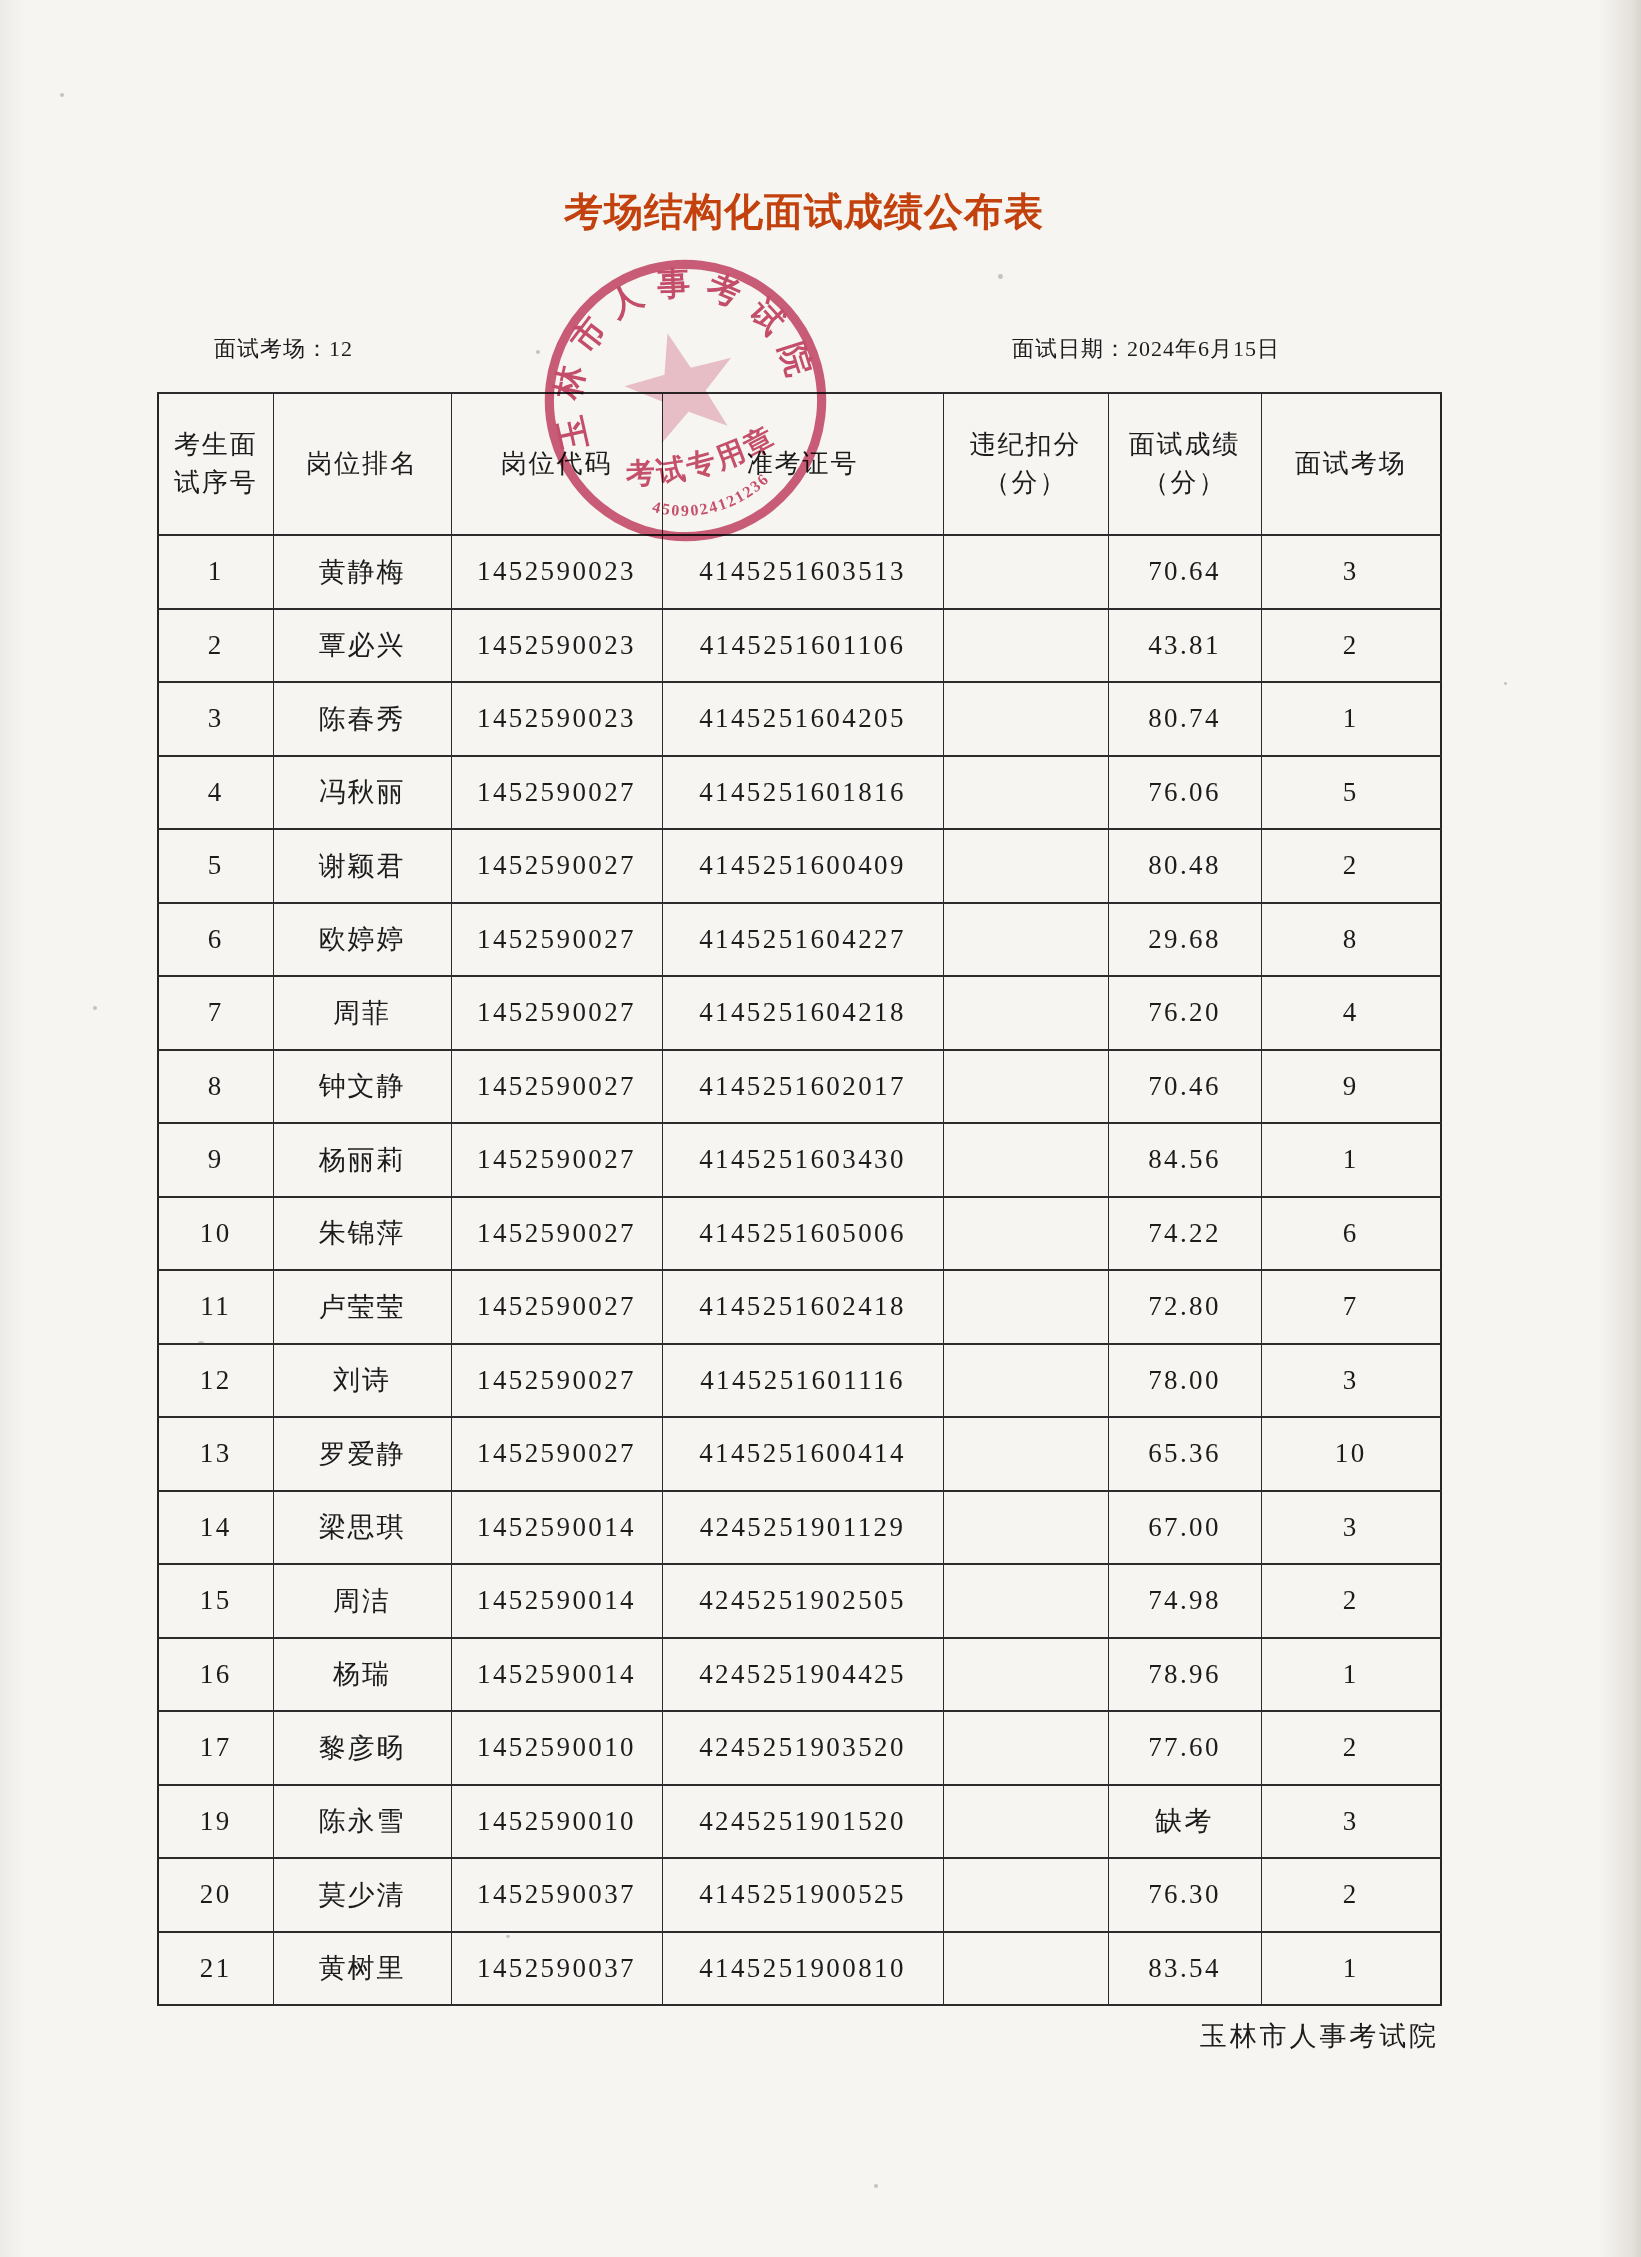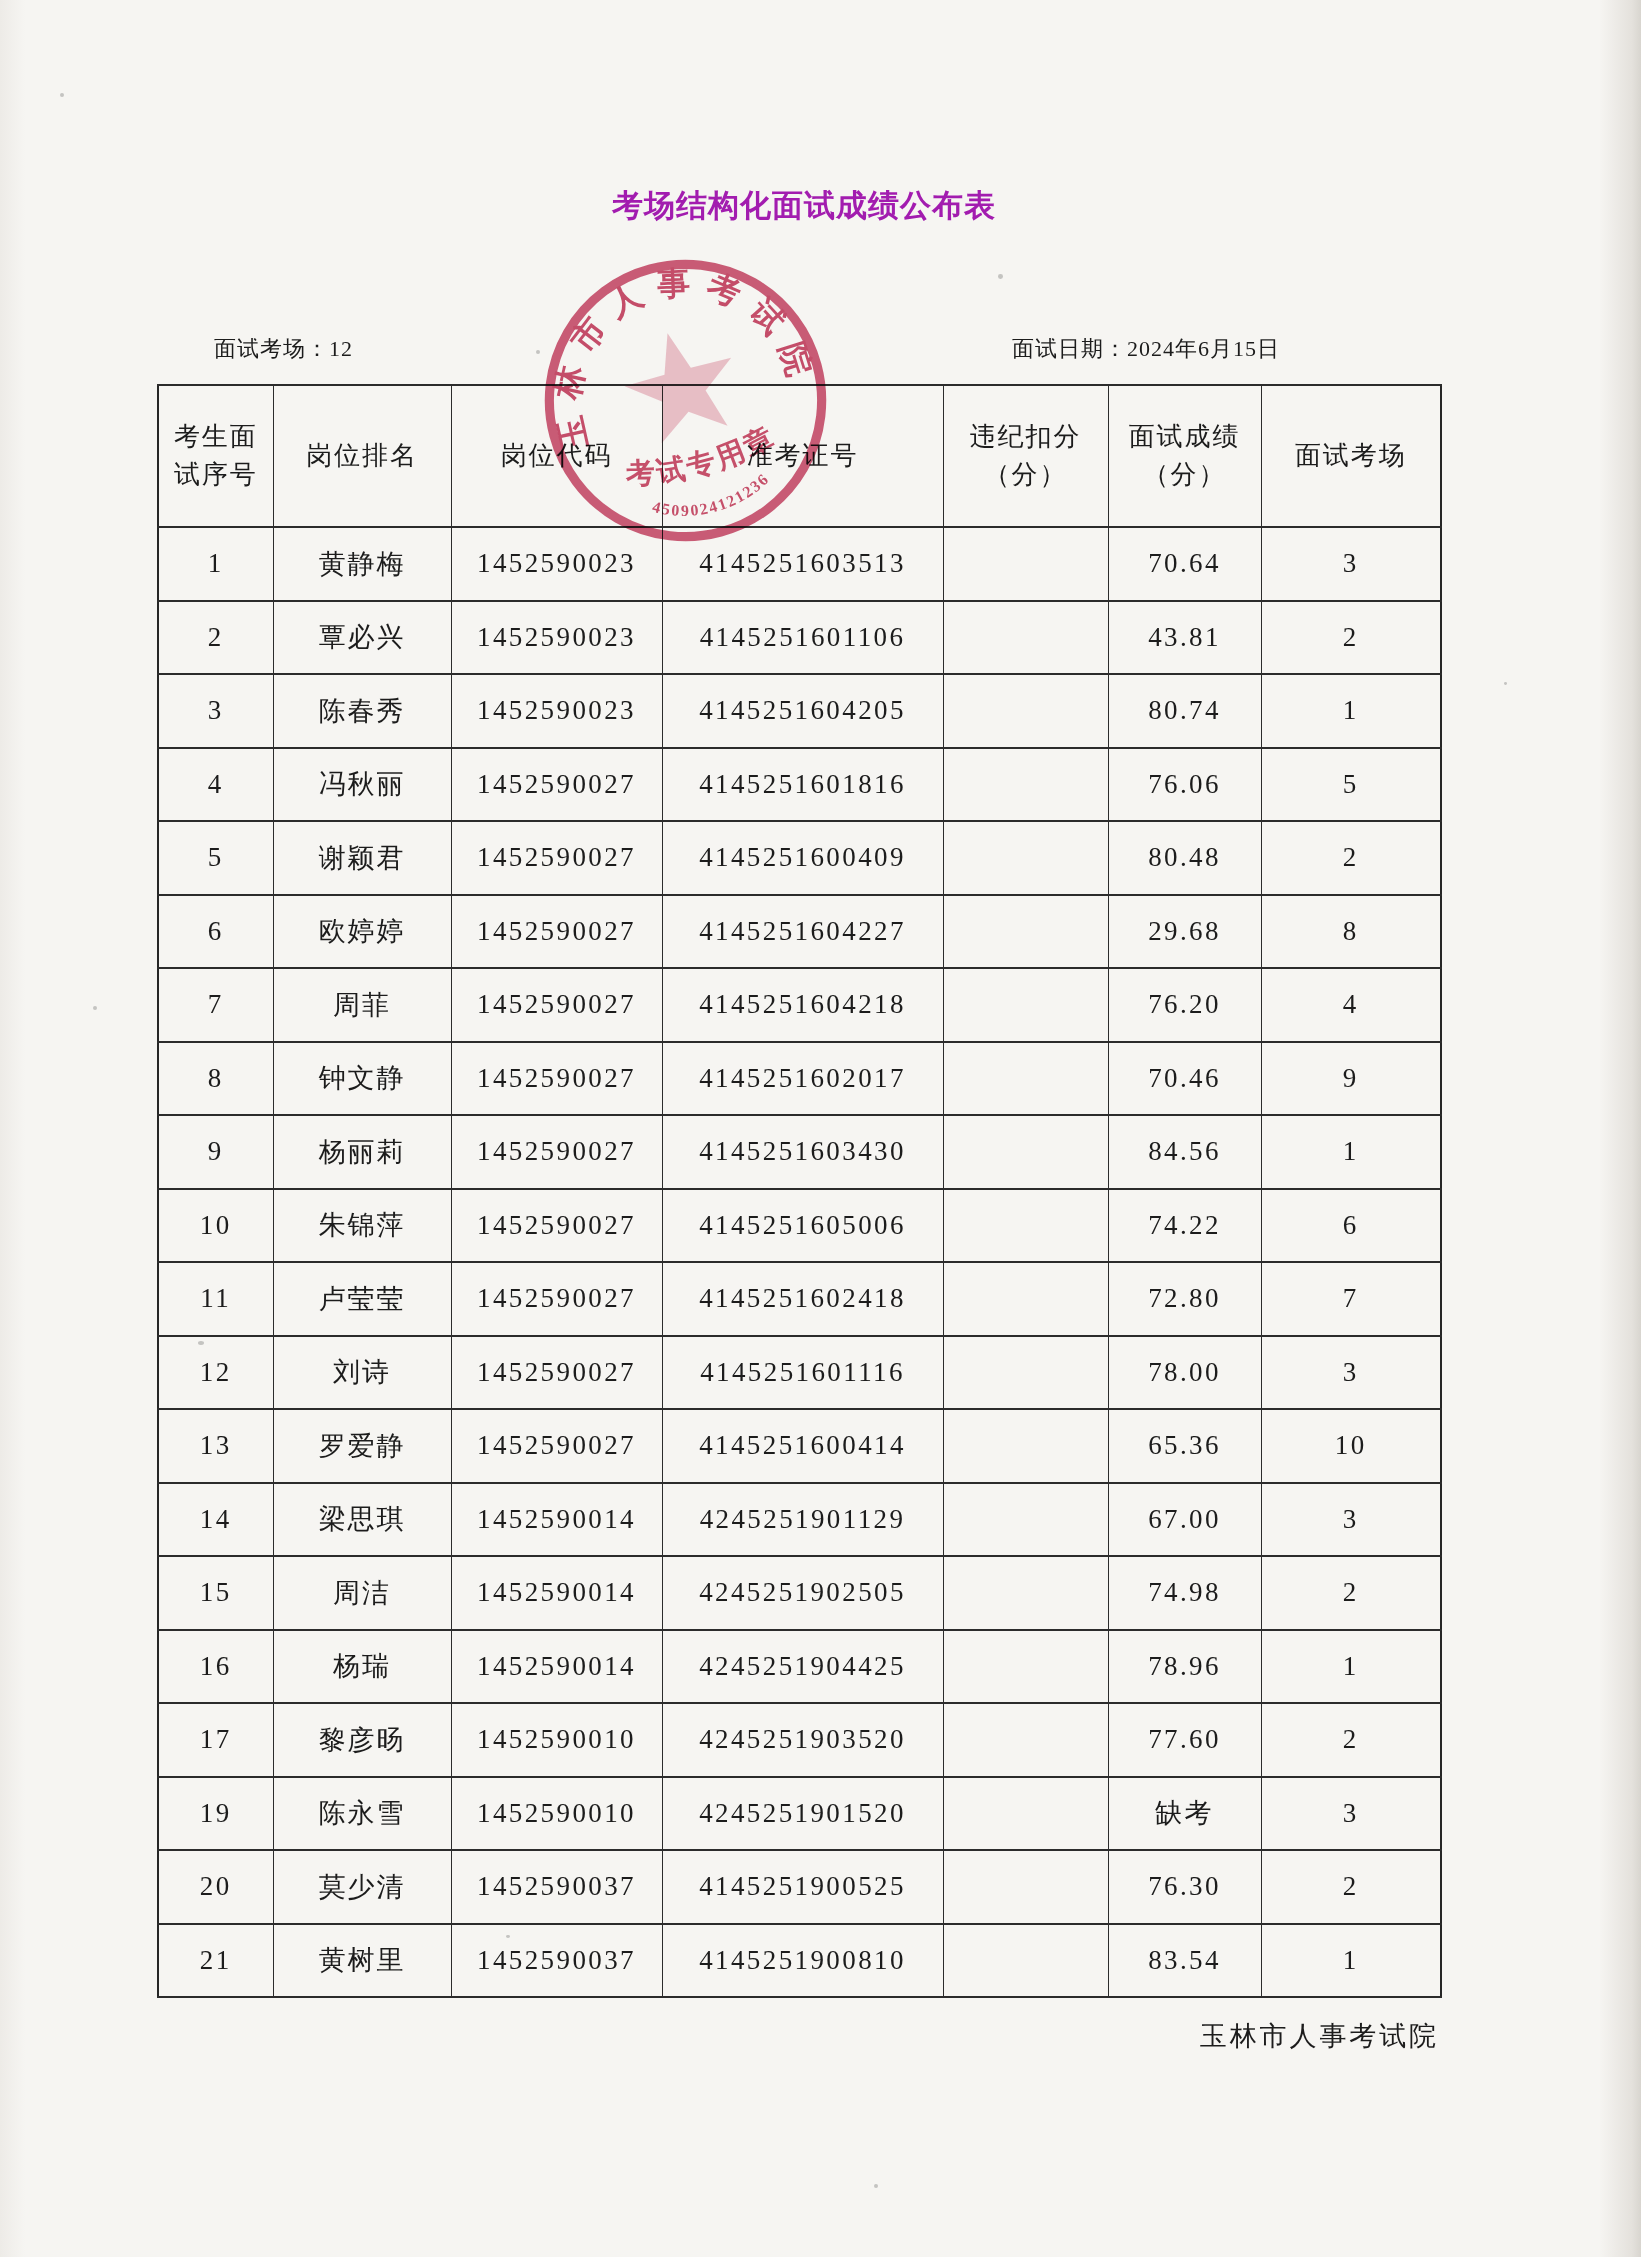--- a/index.html
+++ b/index.html
@@ -8,29 +8,29 @@
     font-family:"Liberation Serif", serif;color:#1c1c1c;
     background:
       linear-gradient(90deg, #edebe7 0px, #f6f5f2 25px, #f6f5f2 1599px, #e4e1dc 1632px, #d8d5cf 1641px),
       #f6f5f2;
   }
   .page{position:absolute;inset:0;}
   
   .title{
     position:absolute;left:804px;top:185px;transform:translateX(-50%);
     margin:0;font-family:"Liberation Sans", sans-serif;
-    font-size:31px;font-weight:700;letter-spacing:1px;white-space:nowrap;color:#a21caf;
+    font-size:39px;font-weight:700;letter-spacing:1px;white-space:nowrap;color:#c2410c;
   }
   
   .meta{position:absolute;top:334px;font-size:22px;white-space:nowrap;letter-spacing:1px;}
   .meta-left{left:214px;}
   .meta-right{left:1012px;}
   
   table.scores{
-    position:absolute;left:157px;top:384px;width:1282px;height:1614px;
+    position:absolute;left:157px;top:392px;width:1282px;height:1614px;
     border-collapse:collapse;table-layout:fixed;
     border:2.9px solid #262626;
   }
   table.scores th, table.scores td{
     border:1.9px solid #2c2c2c;border-top-width:2.9px;border-bottom-width:2.9px;
     text-align:center;vertical-align:middle;padding:0;
     font-weight:normal;overflow:hidden;
   }
   thead tr{height:142px;}
   tbody tr{height:70px;}

